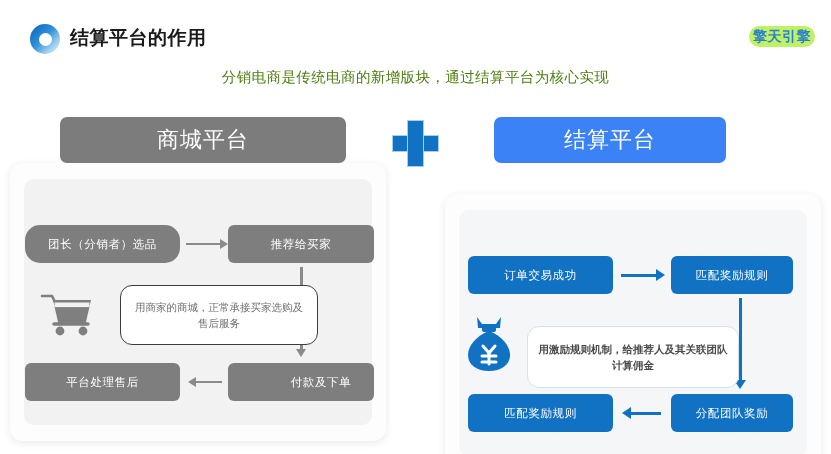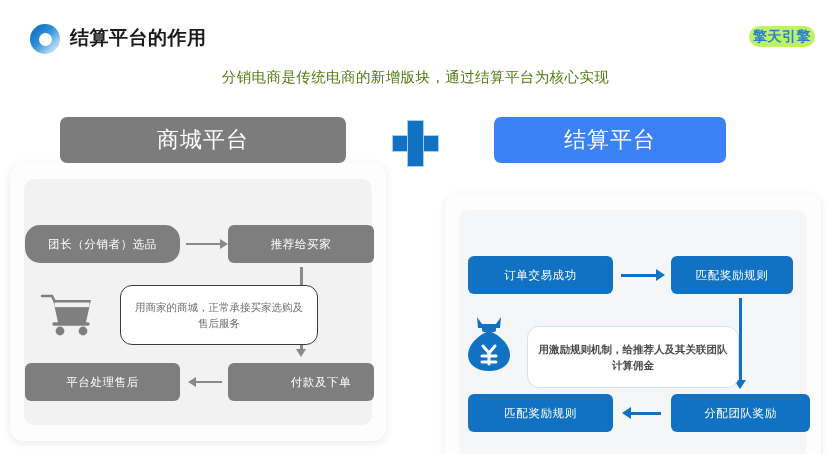--- a/index.html
+++ b/index.html
@@ -156,21 +156,21 @@
 
   
   .lb-1 { left: 15px;  width: 155px; top: 62px; border-radius: 15px;  }
   .lb-2 { left: 218px; width: 146px; top: 62px;  }
   .lb-3 { left: 218px; width: 146px; top: 200px; padding-left: 40px; }
   .lb-4 { left: 15px;  width: 155px; top: 200px; }
 
   
   .rb-1 { left: 23px;  width: 145px; top: 62px;  }
   .rb-2 { left: 226px; width: 122px; top: 62px;  }
-  .rb-3 { left: 226px; width: 139px; top: 200px; }
+  .rb-3 { left: 226px; width: 122px; top: 200px; }
   .rb-4 { left: 23px;  width: 145px; top: 200px; }
 
   
   .arrow { position: absolute; z-index: 5; }
   .a-gray { background: #8a8a8a; }
   .a-blue { background: #1171c2; }
 
   .arrow-line-h { height: 2.2px; }
   .arrow-line-v { width: 2.6px; }
 

